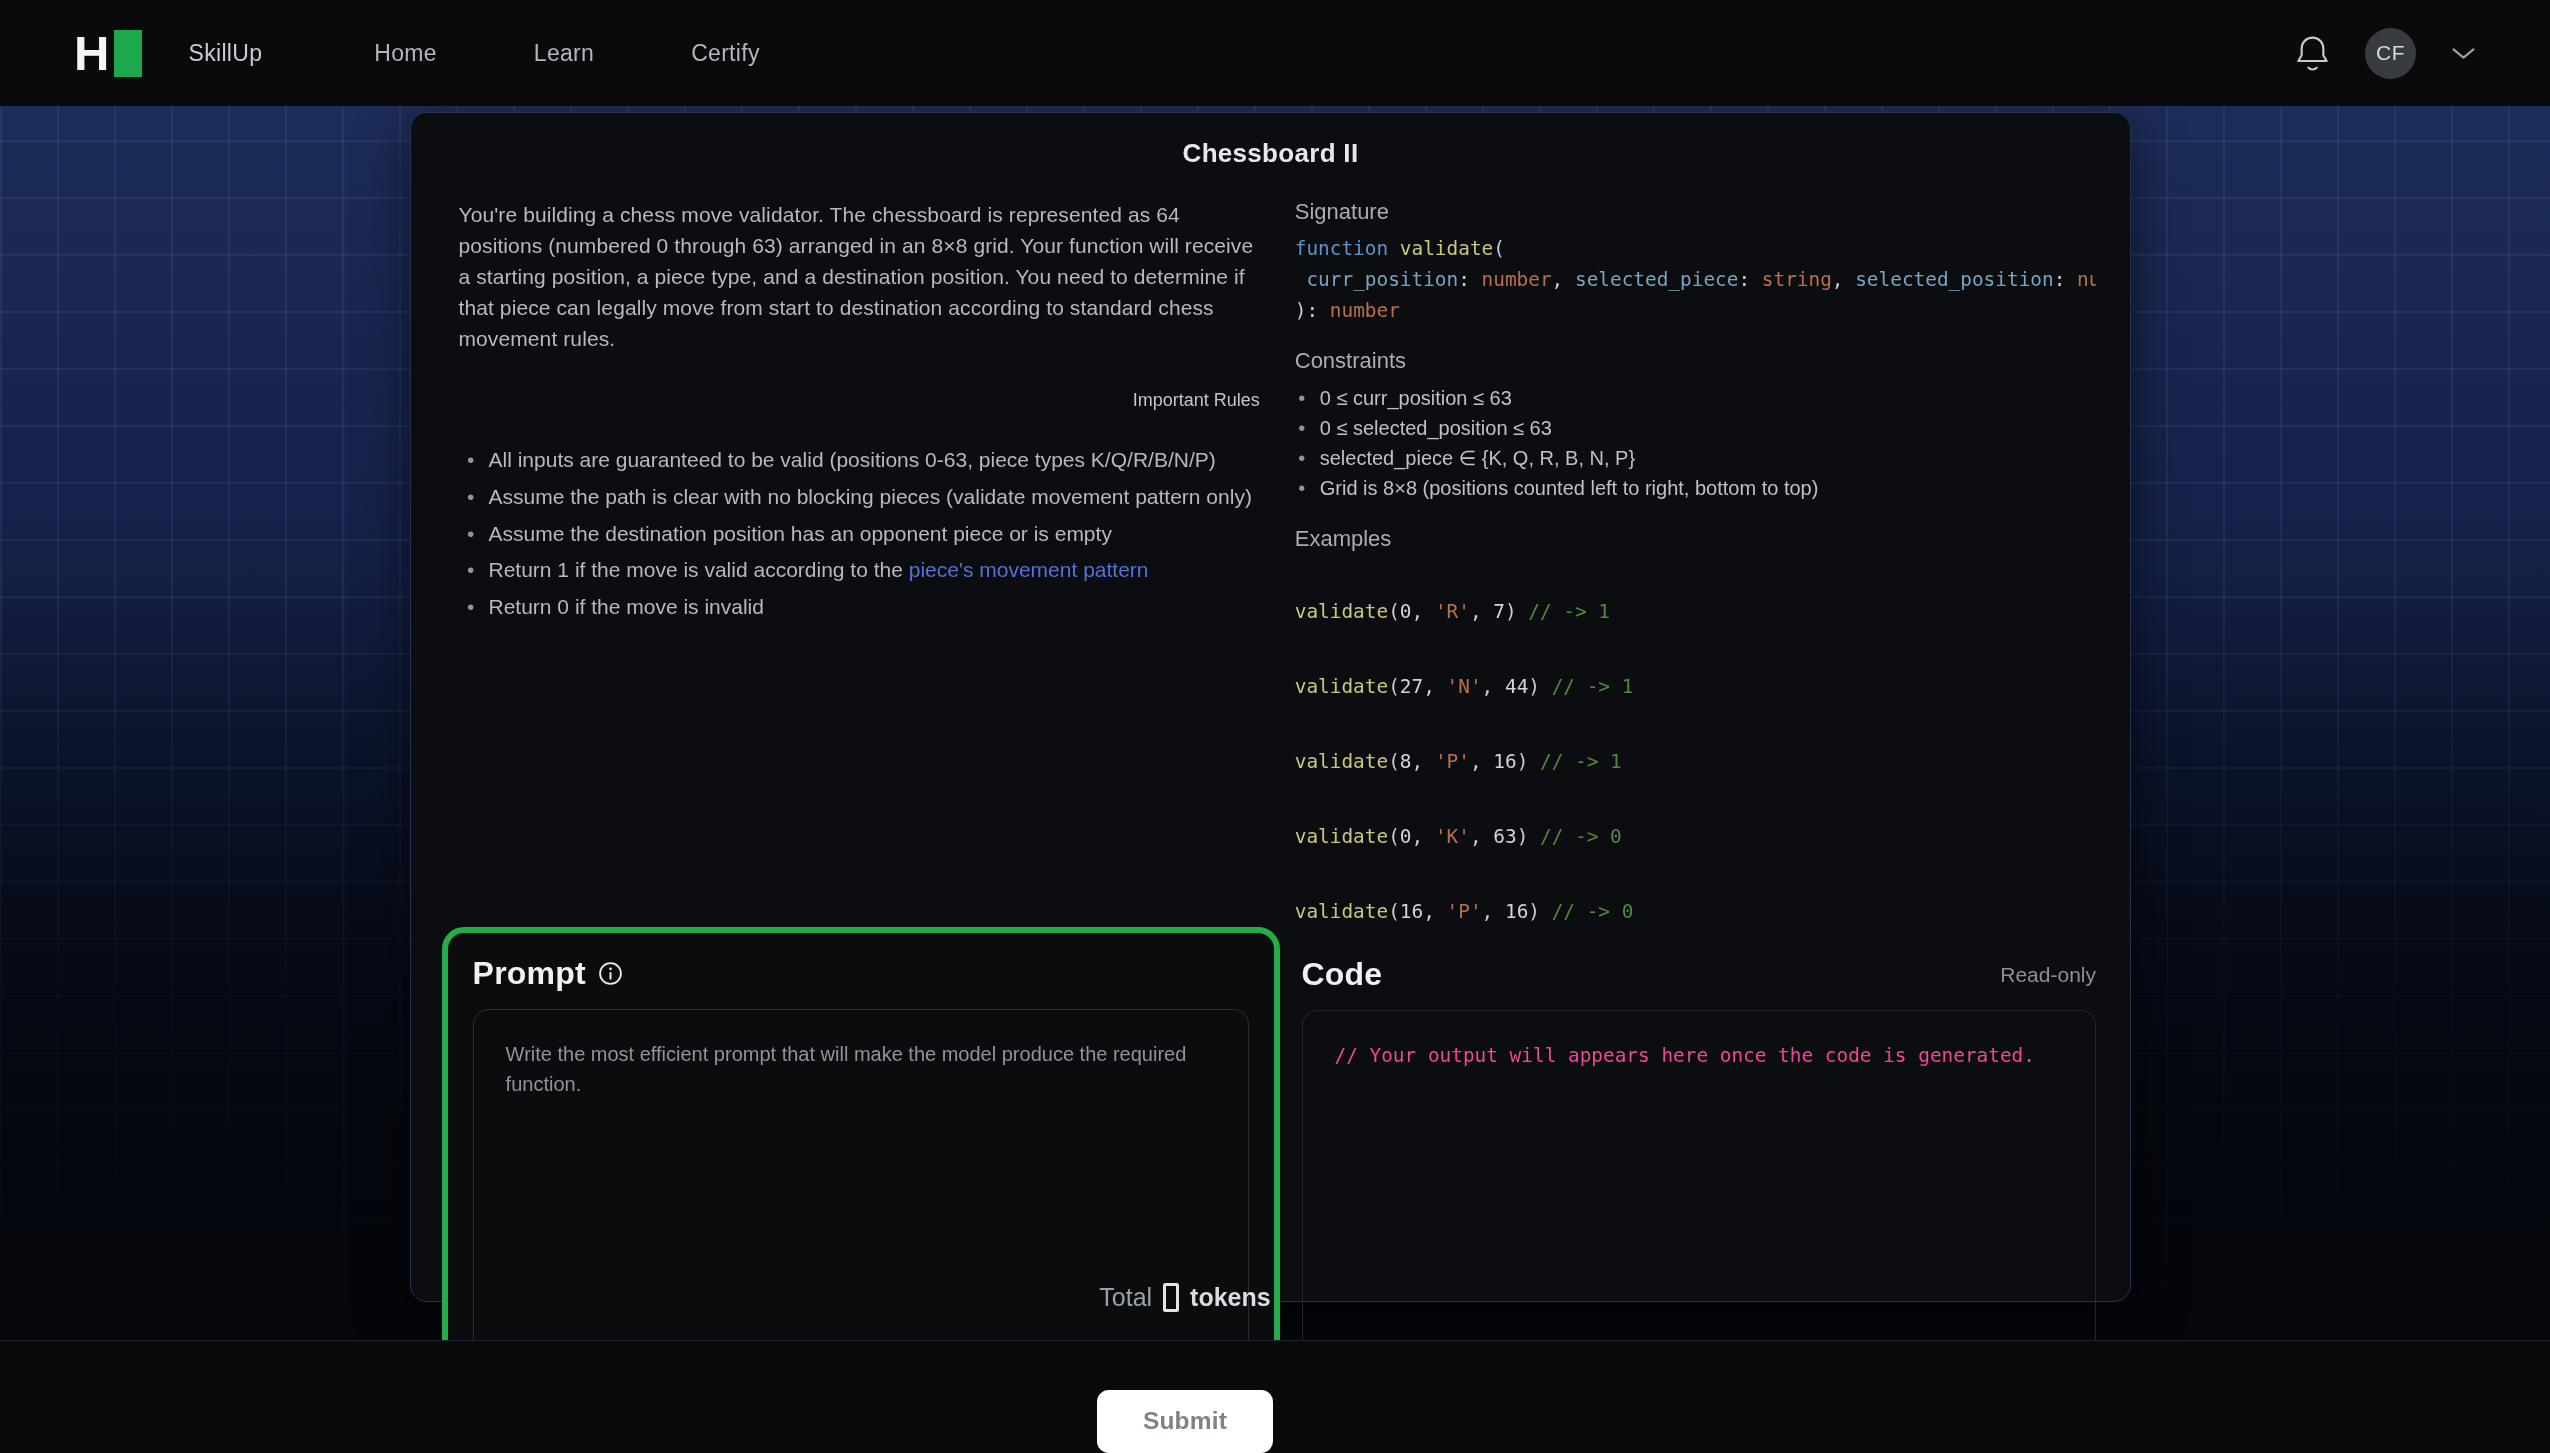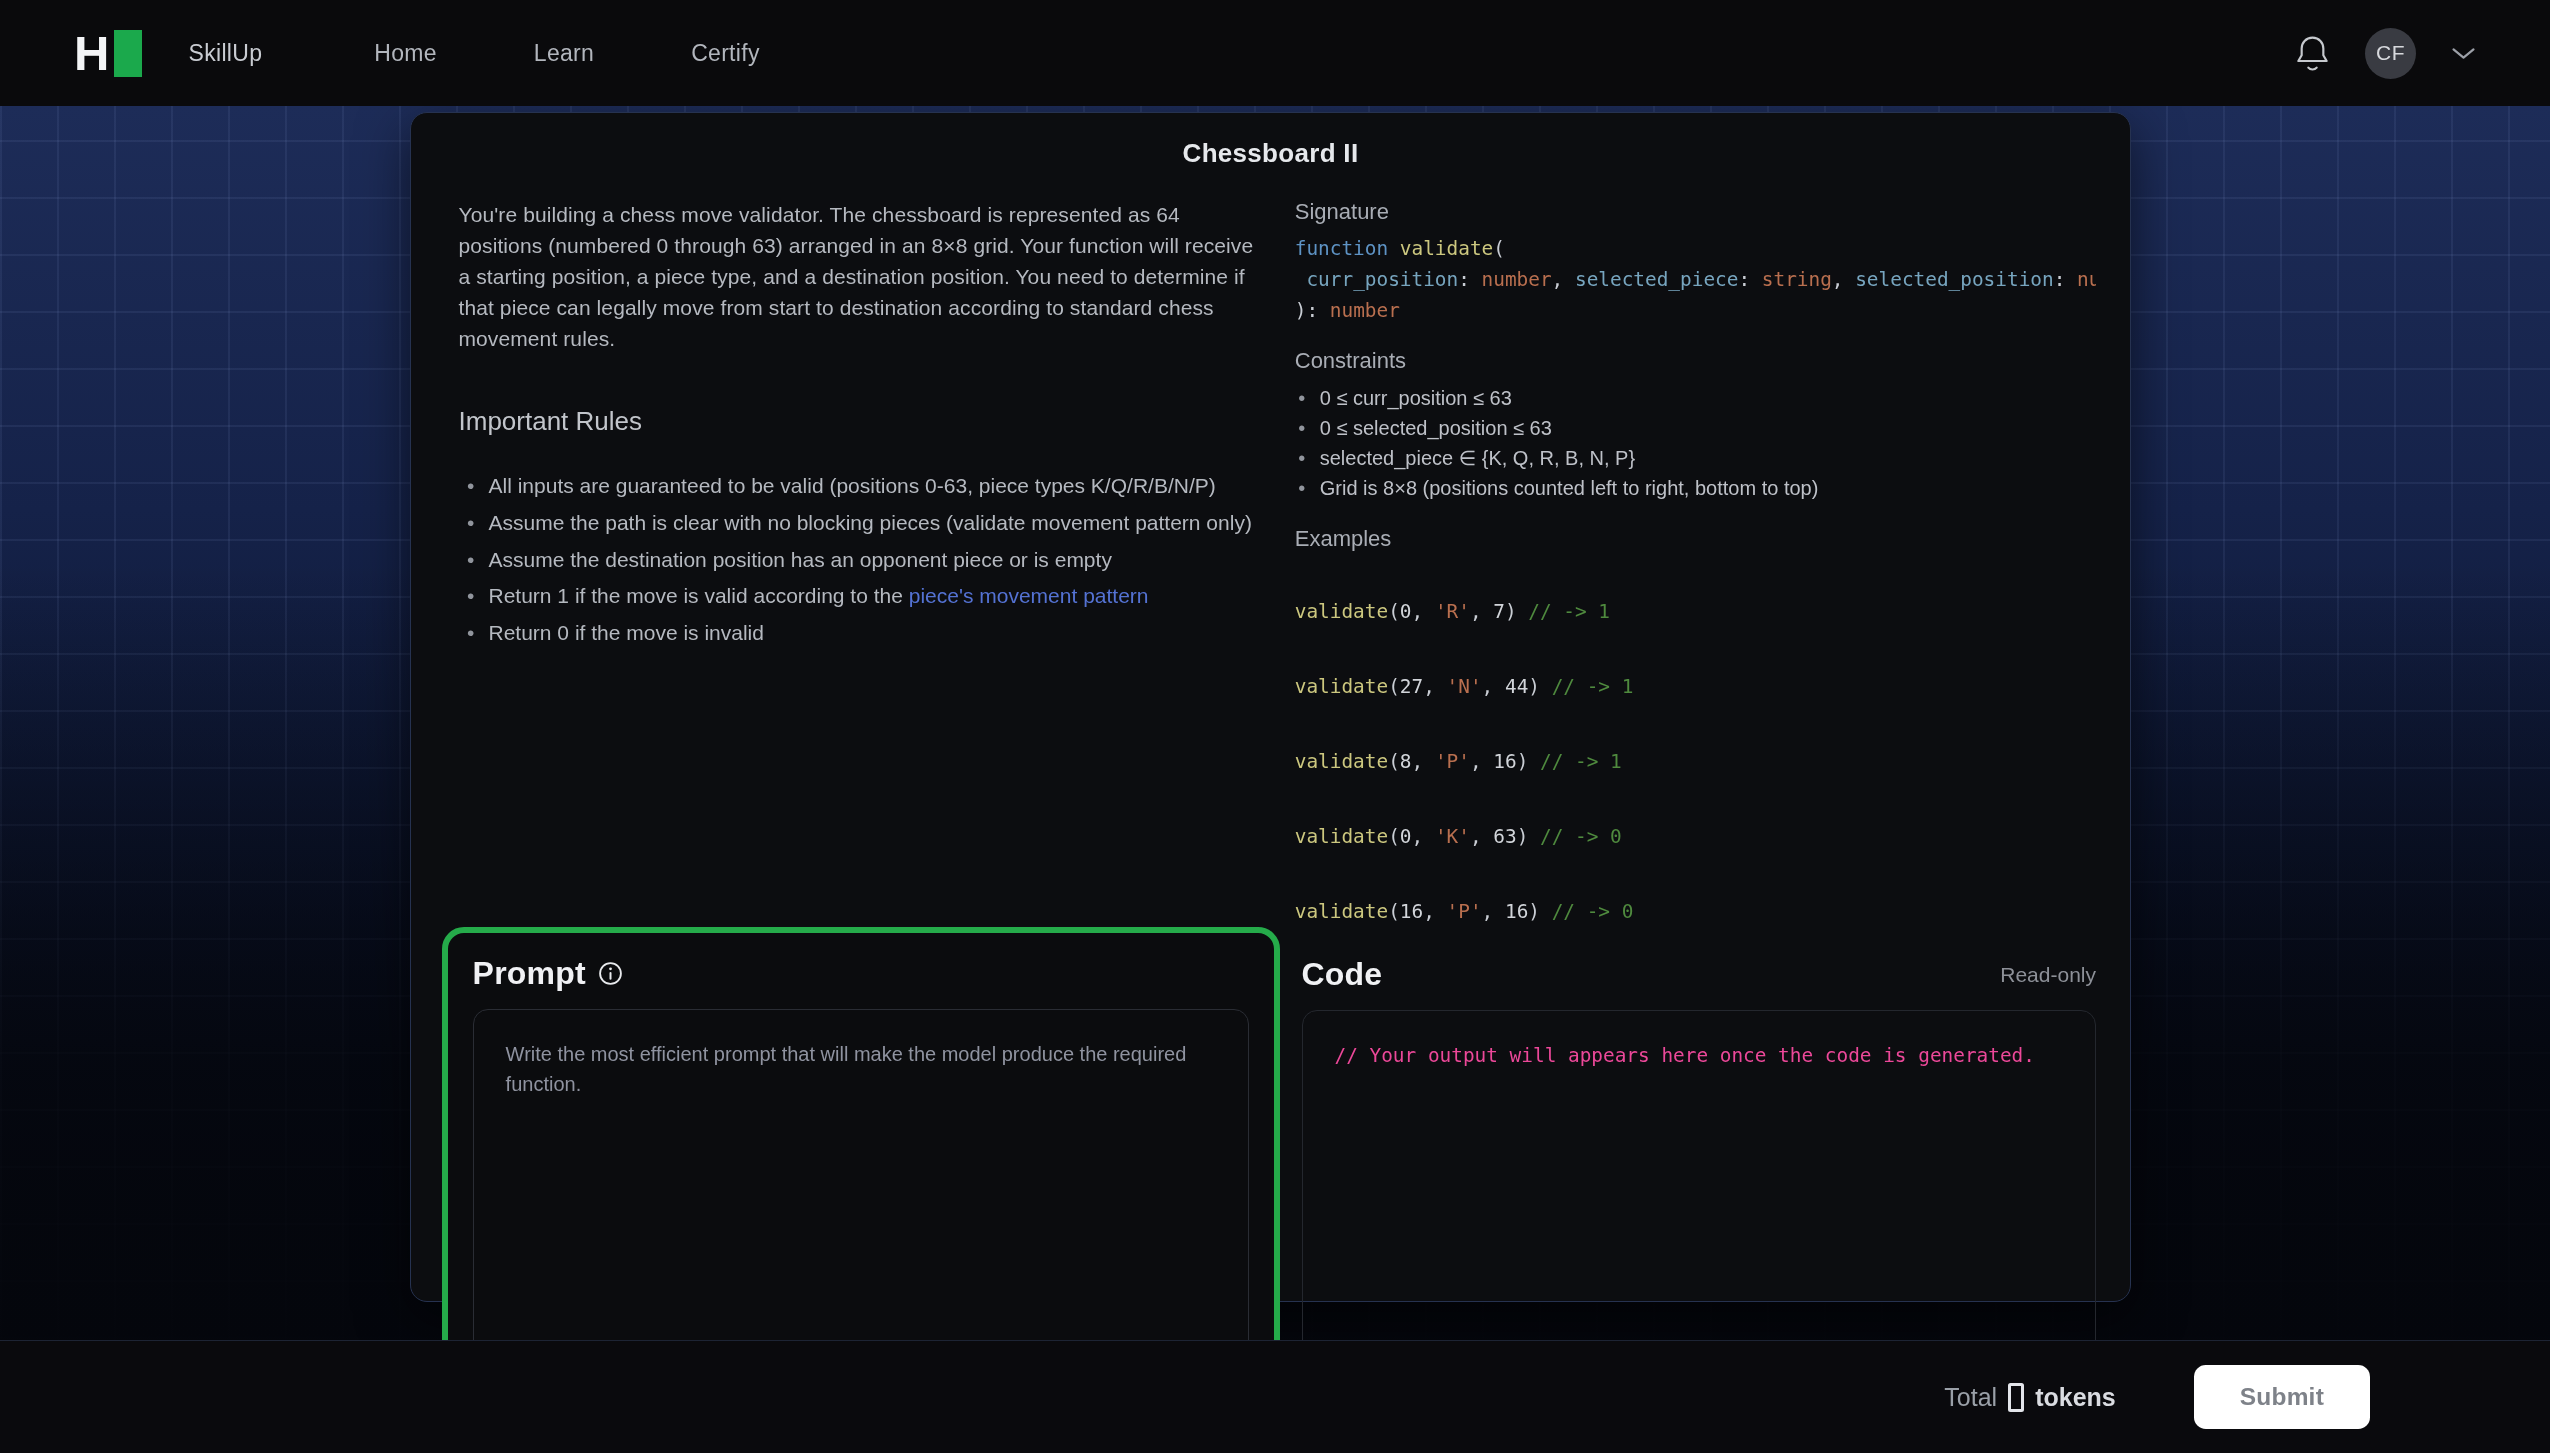--- a/index.html
+++ b/index.html
@@ -49,21 +49,21 @@
     padding:25px 34px 32px; display:flex; flex-direction:column; z-index:10;
     box-shadow:0 17px 51px rgba(0,0,0,.55);
   }
   .card-title { text-align:center; color:#e6e8ec; font-size:26px; font-weight:700; letter-spacing:0.3px; }
 
   .cols { display:flex; gap:35px; margin-top:30px; }
   .col { flex:1; min-width:0; }
   .col-left { padding-left:13.5px; }
 
   .desc { color:#b5b9c0; font-size:21px; line-height:31px; letter-spacing:0.1px; }
-  .rules-title { color:#c2c5cb; font-size:26px; font-weight:400; margin-top:52px; }
+  .rules-title { color:#c2c5cb; font-size:18px; font-weight:400; margin-top:36px;text-align:right; }
   .rules { list-style:none; margin-top:34px; }
   .rules li { position:relative; padding-left:30px; color:#b5b9c0; font-size:21px; line-height:30px; margin-bottom:6.8px; }
   .rules li::before { content:"•"; position:absolute; left:8.4px; color:#91959d; }
   .link { color:#5472d3; cursor:pointer; }
 
   .sec-label { color:#a9adb5; font-size:22px; margin-bottom:8.4px; }
   .code { font-family:"DejaVu Sans Mono", monospace; font-size:19.4px; line-height:31px; }
   .sig { white-space:pre; overflow:hidden; margin-bottom:22px; }
   .constraints { list-style:none; margin-bottom:23.6px; }
   .constraints li { position:relative; padding-left:25px; color:#bec1c8; font-size:20px; line-height:30px; }
@@ -123,21 +123,21 @@
     margin-left:auto; background:transparent; border:1.7px solid #3f434b; border-radius:11.8px;
     color:#c7cad2; font-family:"Liberation Sans", sans-serif;
     font-size:23px; font-weight:700; padding:14.3px 35px; cursor:pointer; letter-spacing:0.2px;
   }
 
   
   .bottom-bar {
     position:absolute; left:0; right:0; bottom:0; height:113px;
     background:#0a0a0d; border-top:1.7px solid #1d2434;
     display:flex; align-items:center; justify-content:flex-end;
-    padding-right:180px; gap:78px; z-index:20;
+    padding-right:180px; gap:78px; z-index:20;flex-direction:column;
   }
   .total { display:flex; align-items:center; gap:11px; }
   .total-label { color:#9aa0a8; font-size:25px; }
   .total .seg { width:16px; height:29px; }
   .total-tokens { color:#dadce1; font-size:25px; font-weight:700; }
   .btn-submit {
     background:#ffffff; color:#7e8289; border:none; border-radius:11.8px;
     font-family:"Liberation Sans", sans-serif; font-size:24.5px; font-weight:700;
     padding:17.7px 46px; cursor:pointer; letter-spacing:0.2px;
   }

